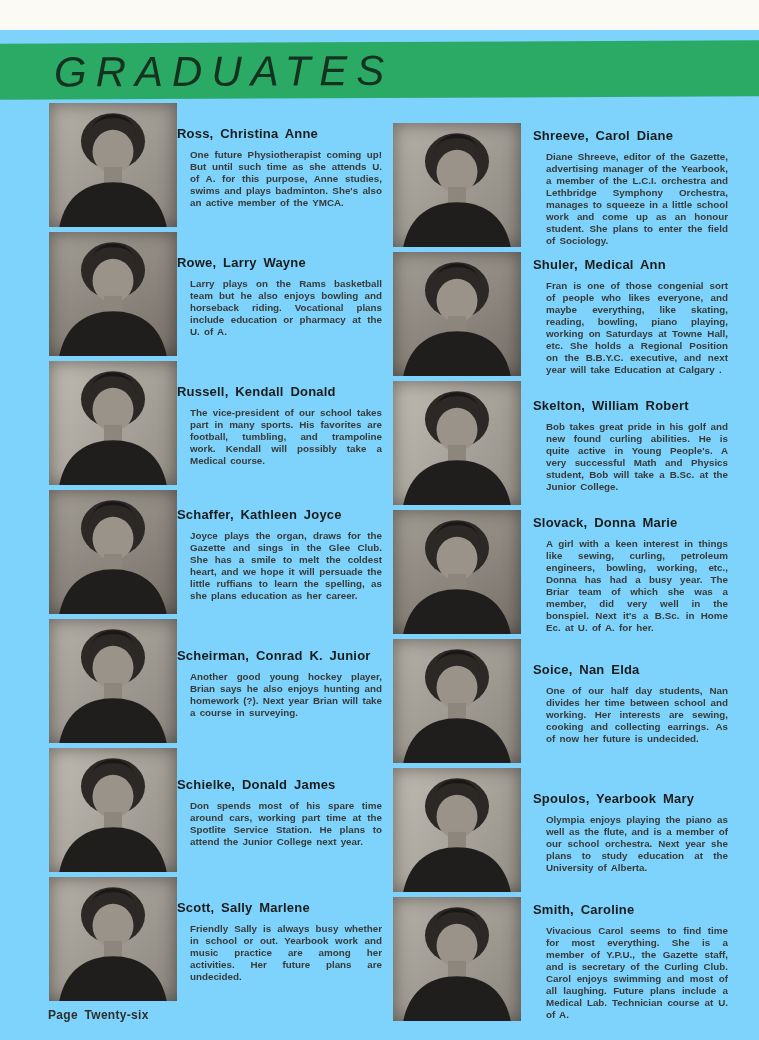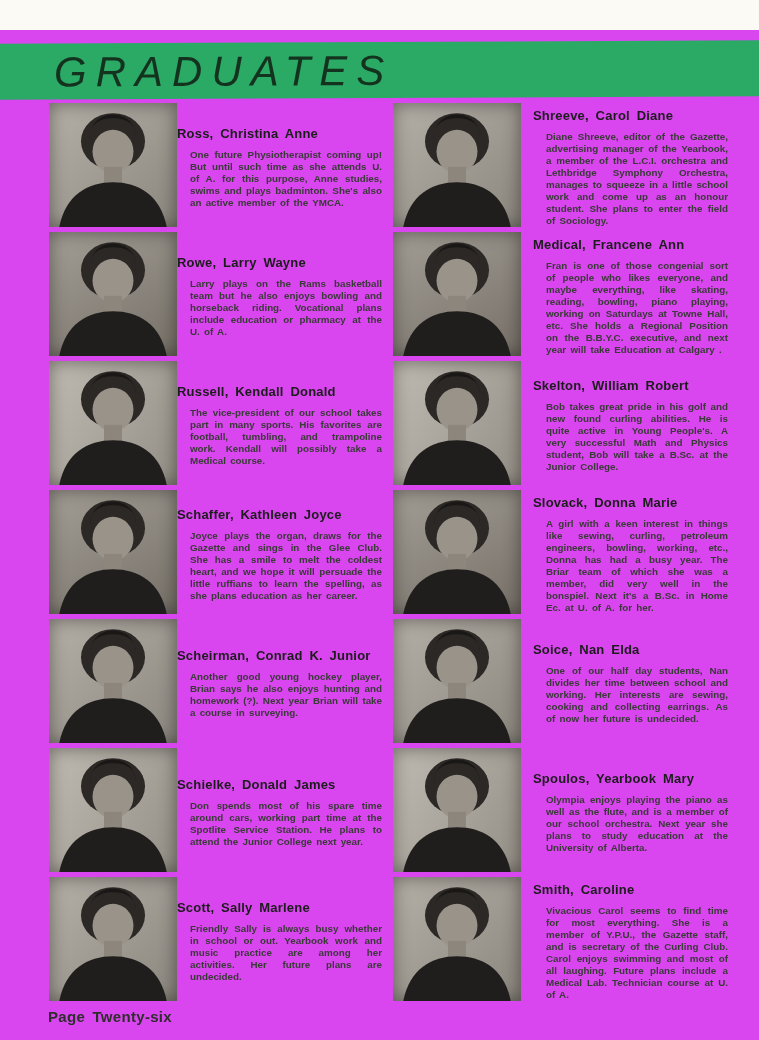--- a/index.html
+++ b/index.html
@@ -35,21 +35,21 @@
     white-space:nowrap;
   }
   .columns{
     position:absolute;top:103px;left:0;width:759px;
   }
   .column{
     position:absolute;top:0;
     display:flex;flex-direction:column;
   }
   .column.left{left:49px;width:333px;}
-  .column.right{left:393px;width:335px;}
+  .column.right{left:393px;width:335px;margin-top:20px;}
   .entry{
     height:129px;
     display:flex;
     align-items:flex-start;
   }
   .photo{
     flex:0 0 128px;
     width:128px;height:124px;
     background:linear-gradient(135deg,#b5b0a7,#8b867e);
     box-shadow:inset 0 0 18px rgba(0,0,0,.45);
@@ -79,31 +79,31 @@
     font-size:9.8px;
     line-height:1.22;
     text-align:justify;
     word-spacing:1.5px;
     color:#3a3a38;
     margin:0 0 0 13px;
     font-weight:bold;
   }
   .footer{
     position:absolute;left:48px;top:1008px;
-    font-size:15px;
+    font-size:12px;
     font-weight:bold;
     word-spacing:3px;
     letter-spacing:.3px;
     color:#2e2e2c;
   }
 </style>
 </head>
 <body>
 
-<div class="page" style="background: #d946ef;">
+<div class="page" style="background: #7dd3fc;">
   <div class="page-top-strip"></div>
   <div class="banner" style="background: rgb(43, 170, 102);">
     <span class="banner-title" style="color: rgb(20, 51, 31);">GRADUATES</span>
   </div>
   <div class="columns">
     <section class="column left" id="left-column">
   <div class="entry">
     <div class="photo">
       <svg viewBox="0 0 100 97" preserveAspectRatio="none">
         <ellipse cx="50" cy="30" rx="25" ry="22" fill="#2c2826"></ellipse>
@@ -236,21 +236,21 @@
     <div class="photo">
       <svg viewBox="0 0 100 97" preserveAspectRatio="none">
         <ellipse cx="50" cy="30" rx="25" ry="22" fill="#2c2826"></ellipse>
         <ellipse cx="50" cy="38" rx="16" ry="17" fill="#9a938a"></ellipse>
         <rect x="43" y="50" width="14" height="15" fill="#8d867d"></rect>
         <path d="M8,97 C13,72 30,62 50,62 C70,62 87,72 92,97 Z" fill="#201e1c"></path>
         <path d="M32,26 C33,14 42,9 50,9 C58,9 67,14 68,26 C68,18 62,12 50,12 C38,12 32,18 32,26 Z" fill="#1a1816"></path>
       </svg>
     </div>
     <div class="entry-text">
-      <h3 class="entry-name">Medical, Francene Ann</h3>
+      <h3 class="entry-name">Shuler, Medical Ann</h3>
       <p class="entry-bio">Fran is one of those congenial sort of people who likes everyone, and maybe everything, like skating, reading, bowling, piano playing, working on Saturdays at Towne Hall, etc.  She holds a Regional Position on the B.B.Y.C. executive, and next year will take Education at Calgary .</p>
     </div>
   </div>
 
   <div class="entry">
     <div class="photo">
       <svg viewBox="0 0 100 97" preserveAspectRatio="none">
         <ellipse cx="50" cy="30" rx="25" ry="22" fill="#2c2826"></ellipse>
         <ellipse cx="50" cy="38" rx="16" ry="17" fill="#9a938a"></ellipse>
         <rect x="43" y="50" width="14" height="15" fill="#8d867d"></rect>

